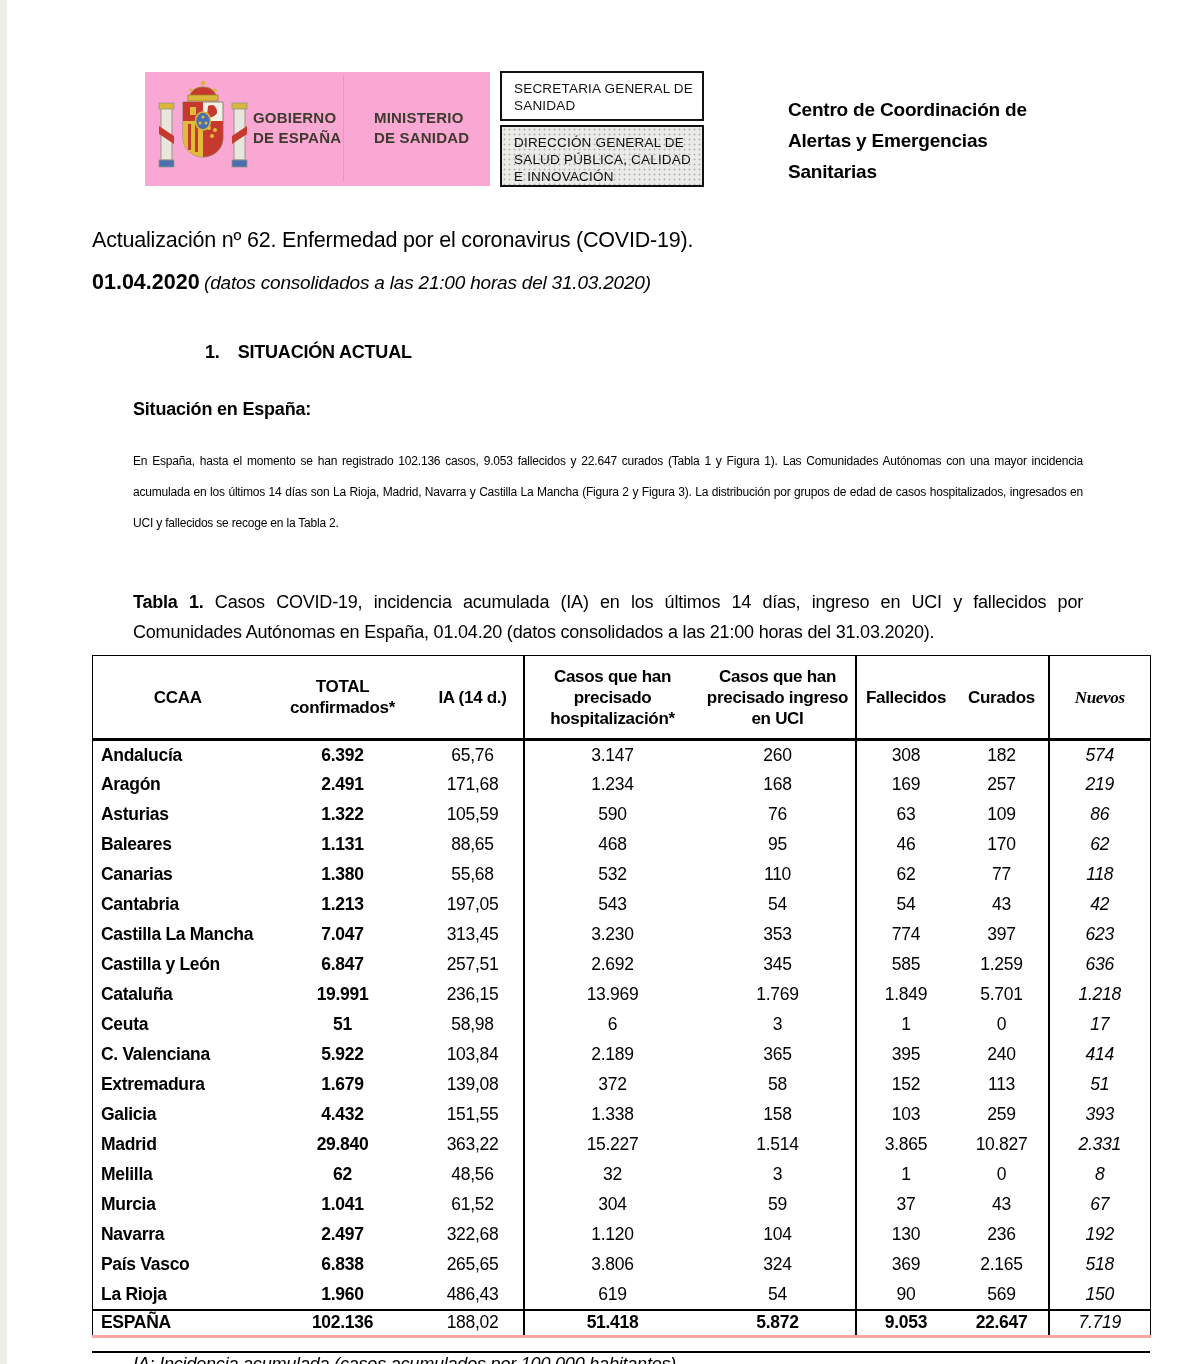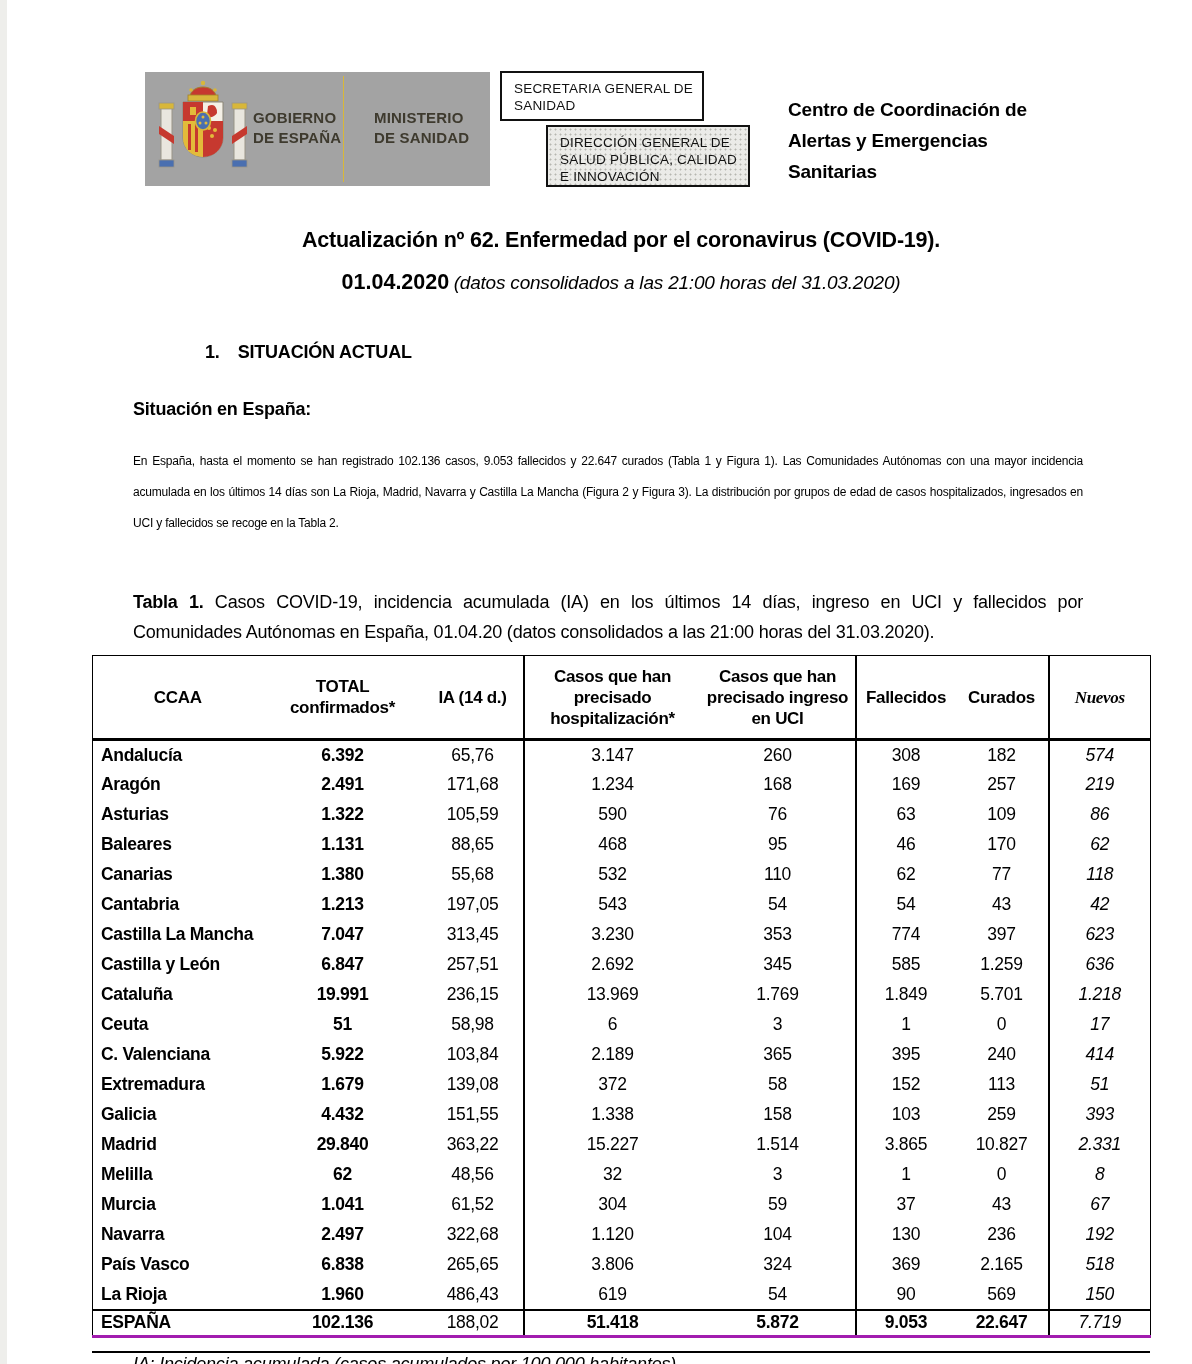--- a/index.html
+++ b/index.html
@@ -17,28 +17,28 @@
             color:#3e3a2e;line-height:20px;letter-spacing:.2px;}
   .banner-divider{position:absolute;left:198px;top:4px;width:1px;height:106px;background:#d9b838;}
   .min-text{position:absolute;left:217px;top:36px;font-size:15px;font-weight:600;
             color:#3e3a2e;line-height:20px;letter-spacing:.2px;margin-left:12px;}
 
   .gov-box{position:absolute;left:500px;width:204px;border:2px solid #111;box-sizing:border-box;
            font-size:13.5px;line-height:17px;letter-spacing:.2px;color:#111;padding:7px 6px 5px 12px;}
   .box1{top:71px;height:50px;background:#fff;}
   .box2{top:125px;height:62px;background-color:#ebebe8;
         background-image:radial-gradient(circle,#b6b6b0 0.9px,transparent 1.1px);
-        background-size:5px 5px;margin-left:46px;}
+        background-size:5px 5px;}
   .ccaes{position:absolute;left:788px;top:94px;width:290px;font-size:19px;font-weight:bold;
          line-height:31px;letter-spacing:-.2px;}
 
   
-  .doc-title{position:absolute;left:92px;top:228px;width:1058px;text-align:center;
-             font-size:21.5px;font-weight:bold;letter-spacing:-.2px;}
-  .doc-subtitle{position:absolute;left:92px;top:270px;width:1058px;text-align:center;}
+  .doc-title{position:absolute;left:92px;top:228px;width:1058px;text-align:left;
+             font-size:21.5px;font-weight:normal;letter-spacing:-.2px;}
+  .doc-subtitle{position:absolute;left:92px;top:270px;width:1058px;}
   .doc-subtitle .date{font-size:21.5px;font-weight:bold;}
   .doc-subtitle .note{font-size:19px;font-style:italic;letter-spacing:-.2px;}
   .section-heading{position:absolute;left:205px;top:342px;font-size:18px;font-weight:bold;letter-spacing:-.2px;text-align:center;}
   .section-heading .num{margin-right:18px;}
   .sub-label{position:absolute;left:133px;top:399px;font-size:18px;font-weight:bold;letter-spacing:-.2px;}
   .paragraph{position:absolute;left:133px;top:446px;width:950px;font-size:12px;line-height:31px;
              text-align:justify;letter-spacing:-.2px;}
   .caption{position:absolute;left:133px;top:587px;width:950px;font-size:18px;line-height:30px;
            text-align:justify;letter-spacing:-.2px;}
   .caption b{letter-spacing:-.2px;}
@@ -52,35 +52,35 @@
   table.t1 thead tr{height:84px;border-bottom:3px solid #000;}
   table.t1 th.h1{padding:2px 14px;}
   table.t1 th.h2{white-space:nowrap;}
   table.t1 th.h7{font-style:italic;font-family:Liberation Serif, serif;}
   table.t1 tbody tr{height:30px;margin-top:29px;}
   table.t1 td{font-size:17.5px;text-align:center;vertical-align:middle;padding:0 2px;}
   table.t1 td.c0{text-align:left;padding-left:8px;font-weight:bold;}
   table.t1 td.c1{font-weight:bold;}
   table.t1 td.c7{font-style:italic;}
   table.t1 .vline{border-right:2px solid #000;}
-  table.t1 tr.total-row{height:27px;border-top:2.5px solid #000;border-bottom:3px solid #a21caf;}
+  table.t1 tr.total-row{height:27px;border-top:2.5px solid #000;border-bottom:3px solid #fca5a5;}
   table.t1 tr.total-row td{font-weight:bold;}
   table.t1 tr.total-row td.c2{font-weight:normal;}
   table.t1 tr.total-row td.c7{font-weight:normal;font-style:italic;}
 
   .table-bottom-line{position:absolute;left:92px;top:1351px;width:1058px;height:2px;background:#000;}
   .footnote{position:absolute;left:133px;top:1354px;font-size:18px;font-style:italic;letter-spacing:-.2px;}
 </style>
 </head>
 <body>
 
 <div class="page">
   <div class="left-strip"></div>
 
-  <div class="banner" style="background:#a3a3a3;">
+  <div class="banner" style="background:#f9a8d4;">
     <div class="coat">
       <svg width="92" height="102" viewBox="0 0 92 102">
 
         <rect x="4" y="30" width="11" height="52" fill="#e9e6de" stroke="#9a9588" stroke-width="1"></rect>
         <rect x="2" y="25" width="15" height="6" fill="#d8b73a" stroke="#9a9588" stroke-width="0.8"></rect>
         <rect x="2" y="82" width="15" height="7" fill="#4a6fb0" stroke="#9a9588" stroke-width="0.8"></rect>
         <rect x="77" y="30" width="11" height="52" fill="#e9e6de" stroke="#9a9588" stroke-width="1"></rect>
         <rect x="75" y="25" width="15" height="6" fill="#d8b73a" stroke="#9a9588" stroke-width="0.8"></rect>
         <rect x="75" y="82" width="15" height="7" fill="#4a6fb0" stroke="#9a9588" stroke-width="0.8"></rect>
 

